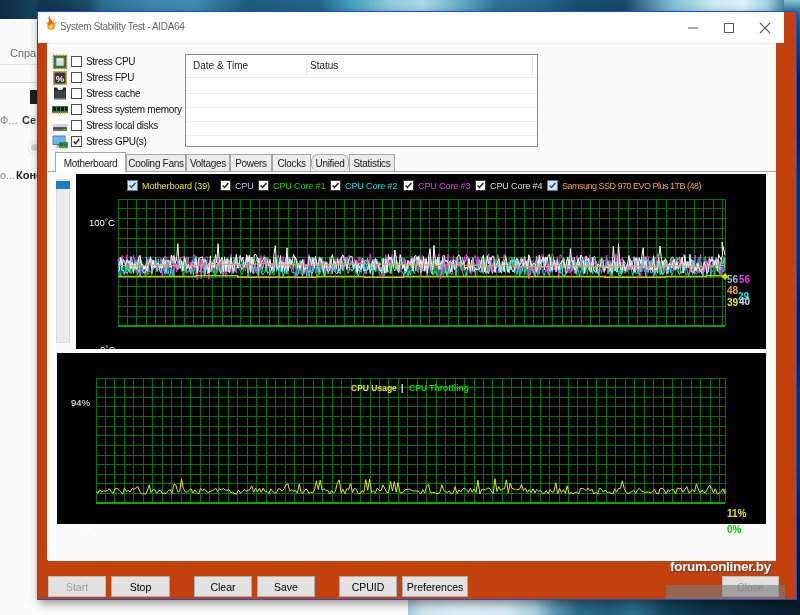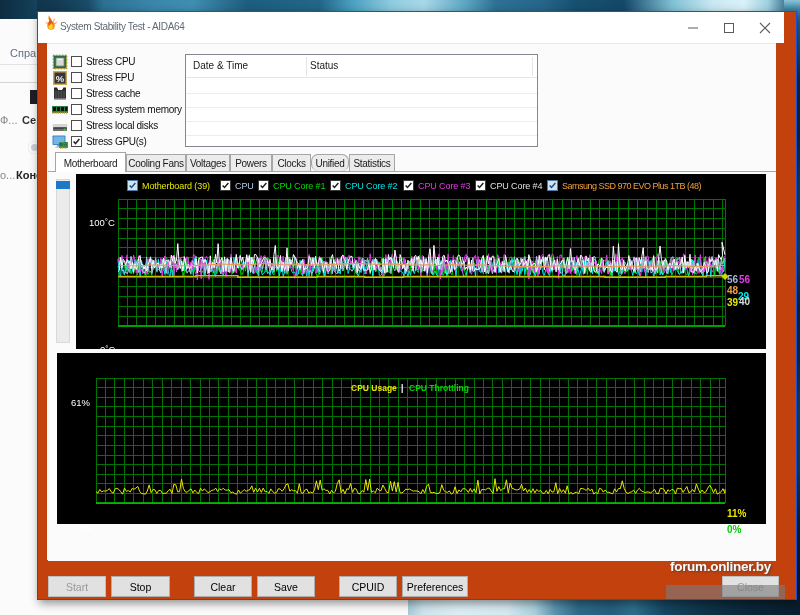--- a/index.html
+++ b/index.html
@@ -338,21 +338,21 @@
     </div>
     <div id="chart2">
       <svg width="709" height="171" viewBox="0 0 709 171" style="position:absolute;left:0;top:0">
           <path d="M39.0 25.0 V150.0 M48.5 25.0 V150.0 M57.9 25.0 V150.0 M67.4 25.0 V150.0 M76.8 25.0 V150.0 M86.3 25.0 V150.0 M95.7 25.0 V150.0 M105.2 25.0 V150.0 M114.6 25.0 V150.0 M124.1 25.0 V150.0 M133.5 25.0 V150.0 M143.0 25.0 V150.0 M152.4 25.0 V150.0 M161.8 25.0 V150.0 M171.3 25.0 V150.0 M180.7 25.0 V150.0 M190.2 25.0 V150.0 M199.6 25.0 V150.0 M209.1 25.0 V150.0 M218.5 25.0 V150.0 M228.0 25.0 V150.0 M237.4 25.0 V150.0 M246.9 25.0 V150.0 M256.3 25.0 V150.0 M265.8 25.0 V150.0 M275.2 25.0 V150.0 M284.7 25.0 V150.0 M294.1 25.0 V150.0 M303.6 25.0 V150.0 M313.0 25.0 V150.0 M322.5 25.0 V150.0 M331.9 25.0 V150.0 M341.4 25.0 V150.0 M350.8 25.0 V150.0 M360.3 25.0 V150.0 M369.7 25.0 V150.0 M379.2 25.0 V150.0 M388.6 25.0 V150.0 M398.1 25.0 V150.0 M407.5 25.0 V150.0 M417.0 25.0 V150.0 M426.4 25.0 V150.0 M435.9 25.0 V150.0 M445.3 25.0 V150.0 M454.8 25.0 V150.0 M464.2 25.0 V150.0 M473.7 25.0 V150.0 M483.1 25.0 V150.0 M492.6 25.0 V150.0 M502.0 25.0 V150.0 M511.5 25.0 V150.0 M520.9 25.0 V150.0 M530.4 25.0 V150.0 M539.8 25.0 V150.0 M549.3 25.0 V150.0 M558.7 25.0 V150.0 M568.2 25.0 V150.0 M577.6 25.0 V150.0 M587.1 25.0 V150.0 M596.5 25.0 V150.0 M606.0 25.0 V150.0 M615.5 25.0 V150.0 M624.9 25.0 V150.0 M634.4 25.0 V150.0 M643.8 25.0 V150.0 M653.3 25.0 V150.0 M662.7 25.0 V150.0 M668 25.0 V150.0 M39 25.0 H668 M39 34.6 H668 M39 44.2 H668 M39 53.9 H668 M39 63.5 H668 M39 73.1 H668 M39 82.7 H668 M39 92.3 H668 M39 102.0 H668 M39 111.6 H668 M39 121.2 H668 M39 130.8 H668 M39 140.4 H668 M39 150.0 H668" stroke="#007400" stroke-width="1" fill="none" shape-rendering="crispEdges"></path>
           <polyline points="39.0,138.7 40.9,140.1 42.8,136.5 44.7,138.9 46.6,137.9 48.5,138.2 50.4,137.4 52.3,135.6 54.2,138.8 56.1,140.3 58.0,135.9 59.9,135.3 61.8,136.4 63.7,138.7 65.6,141.2 67.5,135.1 69.4,138.4 71.3,137.5 73.2,139.0 75.1,135.5 77.0,136.3 78.9,135.1 80.8,133.5 82.7,138.3 84.6,140.7 86.5,140.7 88.4,141.2 90.3,138.0 92.2,131.9 94.1,139.6 96.0,136.5 97.9,136.9 99.8,140.4 101.7,137.5 103.6,137.4 105.5,140.6 107.4,140.2 109.3,140.3 111.2,137.7 113.1,136.3 115.0,140.5 116.9,131.2 118.8,131.9 120.7,138.8 122.6,138.8 124.5,126.1 126.4,135.5 128.3,138.8 130.2,139.3 132.1,137.2 134.0,135.8 135.9,139.9 137.8,137.0 139.7,139.4 141.6,140.7 143.5,135.2 145.4,138.1 147.3,135.8 149.2,137.9 151.1,139.6 153.0,138.7 154.9,137.4 156.8,137.0 158.7,135.1 160.6,138.5 162.5,135.7 164.4,137.1 166.3,135.2 168.2,137.1 170.1,137.2 172.0,136.6 173.9,139.8 175.8,139.1 177.7,140.5 179.6,141.2 181.5,137.0 183.4,140.2 185.3,138.5 187.2,136.6 189.1,138.3 191.0,137.4 192.9,136.5 194.8,132.8 196.7,139.3 198.6,135.2 200.5,138.9 202.4,135.3 204.3,139.4 206.2,135.1 208.1,138.8 210.0,138.4 211.9,140.4 213.8,135.9 215.7,138.6 217.6,140.1 219.5,139.5 221.4,135.7 223.3,136.1 225.2,138.3 227.1,135.7 229.0,131.7 230.9,130.9 232.8,138.2 234.7,136.7 236.6,137.9 238.5,137.6 240.4,140.2 242.3,130.8 244.2,139.8 246.1,140.3 248.0,136.9 249.9,136.2 251.8,140.2 253.7,139.0 255.6,140.0 257.5,136.9 259.4,127.8 261.3,136.7 263.2,127.1 265.1,137.2 267.0,135.8 268.9,137.4 270.8,137.4 272.7,140.9 274.6,137.3 276.5,140.1 278.4,138.1 280.3,130.5 282.2,126.8 284.1,139.8 286.0,136.3 287.9,140.7 289.8,135.8 291.7,136.4 293.6,130.3 295.5,139.4 297.4,135.4 299.3,136.2 301.2,140.5 303.1,140.8 305.0,137.5 306.9,139.2 308.8,126.6 310.7,137.4 312.6,126.2 314.5,139.4 316.4,138.0 318.3,139.8 320.2,135.1 322.1,137.2 324.0,137.7 325.9,132.0 327.8,135.6 329.7,139.4 331.6,139.7 333.5,128.1 335.4,138.1 337.3,128.6 339.2,139.1 341.1,129.4 343.0,139.8 344.9,139.9 346.8,138.5 348.7,136.2 350.6,136.6 352.5,136.0 354.4,137.2 356.3,138.1 358.2,137.9 360.1,138.0 362.0,138.6 363.9,140.8 365.8,136.5 367.7,140.1 369.6,133.2 371.5,131.2 373.4,139.6 375.3,139.7 377.2,139.4 379.1,140.5 381.0,140.4 382.9,139.6 384.8,131.7 386.7,137.4 388.6,138.9 390.5,139.3 392.4,137.9 394.3,141.1 396.2,139.9 398.1,133.7 400.0,140.5 401.9,136.9 403.8,138.9 405.7,135.8 407.6,135.6 409.5,136.8 411.4,139.5 413.3,135.4 415.2,139.2 417.1,135.8 419.0,139.7 420.9,127.2 422.8,140.8 424.7,136.6 426.6,136.5 428.5,136.9 430.4,135.4 432.3,135.0 434.2,137.9 436.1,140.6 438.0,125.7 439.9,138.4 441.8,133.6 443.7,137.7 445.6,135.9 447.5,135.7 449.4,126.8 451.3,139.9 453.2,130.0 455.1,135.4 457.0,136.0 458.9,136.9 460.8,136.8 462.7,136.0 464.6,131.4 466.5,138.0 468.4,135.1 470.3,139.5 472.2,136.6 474.1,139.7 476.0,135.7 477.9,139.9 479.8,136.4 481.7,138.5 483.6,137.3 485.5,140.3 487.4,140.4 489.3,137.4 491.2,140.8 493.1,136.4 495.0,139.1 496.9,138.8 498.8,129.7 500.7,140.7 502.6,135.4 504.5,139.4 506.4,136.7 508.3,140.2 510.2,132.8 512.1,141.1 514.0,139.4 515.9,141.0 517.8,139.7 519.7,139.1 521.6,141.0 523.5,135.5 525.4,135.5 527.3,136.2 529.2,137.5 531.1,135.2 533.0,137.8 534.9,136.0 536.8,141.1 538.7,139.1 540.6,141.0 542.5,135.3 544.4,136.0 546.3,139.2 548.2,136.9 550.1,139.4 552.0,139.1 553.9,140.3 555.8,140.7 557.7,135.8 559.6,138.9 561.5,135.5 563.4,135.5 565.3,127.8 567.2,135.5 569.1,139.3 571.0,140.5 572.9,139.4 574.8,138.7 576.7,137.1 578.6,140.4 580.5,137.1 582.4,135.3 584.3,137.9 586.2,138.7 588.1,139.6 590.0,138.9 591.9,139.1 593.8,139.8 595.7,138.1 597.6,136.4 599.5,140.5 601.4,140.8 603.3,135.3 605.2,135.5 607.1,136.6 609.0,140.8 610.9,136.7 612.8,138.4 614.7,136.5 616.6,136.8 618.5,141.0 620.4,135.1 622.3,135.7 624.2,135.5 626.1,139.4 628.0,136.4 629.9,133.5 631.8,139.7 633.7,138.9 635.6,136.5 637.5,139.1 639.4,130.9 641.3,136.1 643.2,140.0 645.1,137.0 647.0,139.7 648.9,138.8 650.8,135.1 652.7,132.2 654.6,135.2 656.5,139.8 658.4,135.8 660.3,141.1 662.2,139.9 664.1,138.8 666.0,135.7 667.9,140.2 668.0,136.2" fill="none" stroke="#e8e800" stroke-width="1.0"></polyline>
           <polyline points="39.0,150.0 668.0,150.0" fill="none" stroke="#00d000" stroke-width="1.4"></polyline>
         </svg>
       <div class="cht" style="left:294px; top:6px; color:#e8e800; font-size:8.5px;">CPU Usage</div>
         <div class="cht" style="left:344px; top:6px; color:#fff; font-size:8.5px;">|</div>
         <div class="cht" style="left:352px; top:6px; color:#00d800; font-size:8.5px;">CPU Throttling</div>
-      <div class="cht" style="left:14px; top:20px; color:#fff; font-weight:normal; font-size:9.5px;">61%</div>
+      <div class="cht" style="left:14px; top:20px; color:#fff; font-weight:normal; font-size:9.5px;">94%</div>
       <div class="cht" style="left:22px; top:146px; color:#fff; font-weight:normal; font-size:9.5px;">0%</div>
       <div class="cht" style="left:670px; top:131px; color:#e8e800;">11%</div>
       <div class="cht" style="left:670px; top:147px; color:#00d000;">0%</div>
     </div>
   </div>
 
   <div class="btn dis" style="left:10px; width:58px;">Start</div>
   <div class="btn" style="left:73px; width:59px;">Stop</div>
   <div class="btn" style="left:156px; width:58px;">Clear</div>
   <div class="btn" style="left:219px; width:58px;">Save</div>

